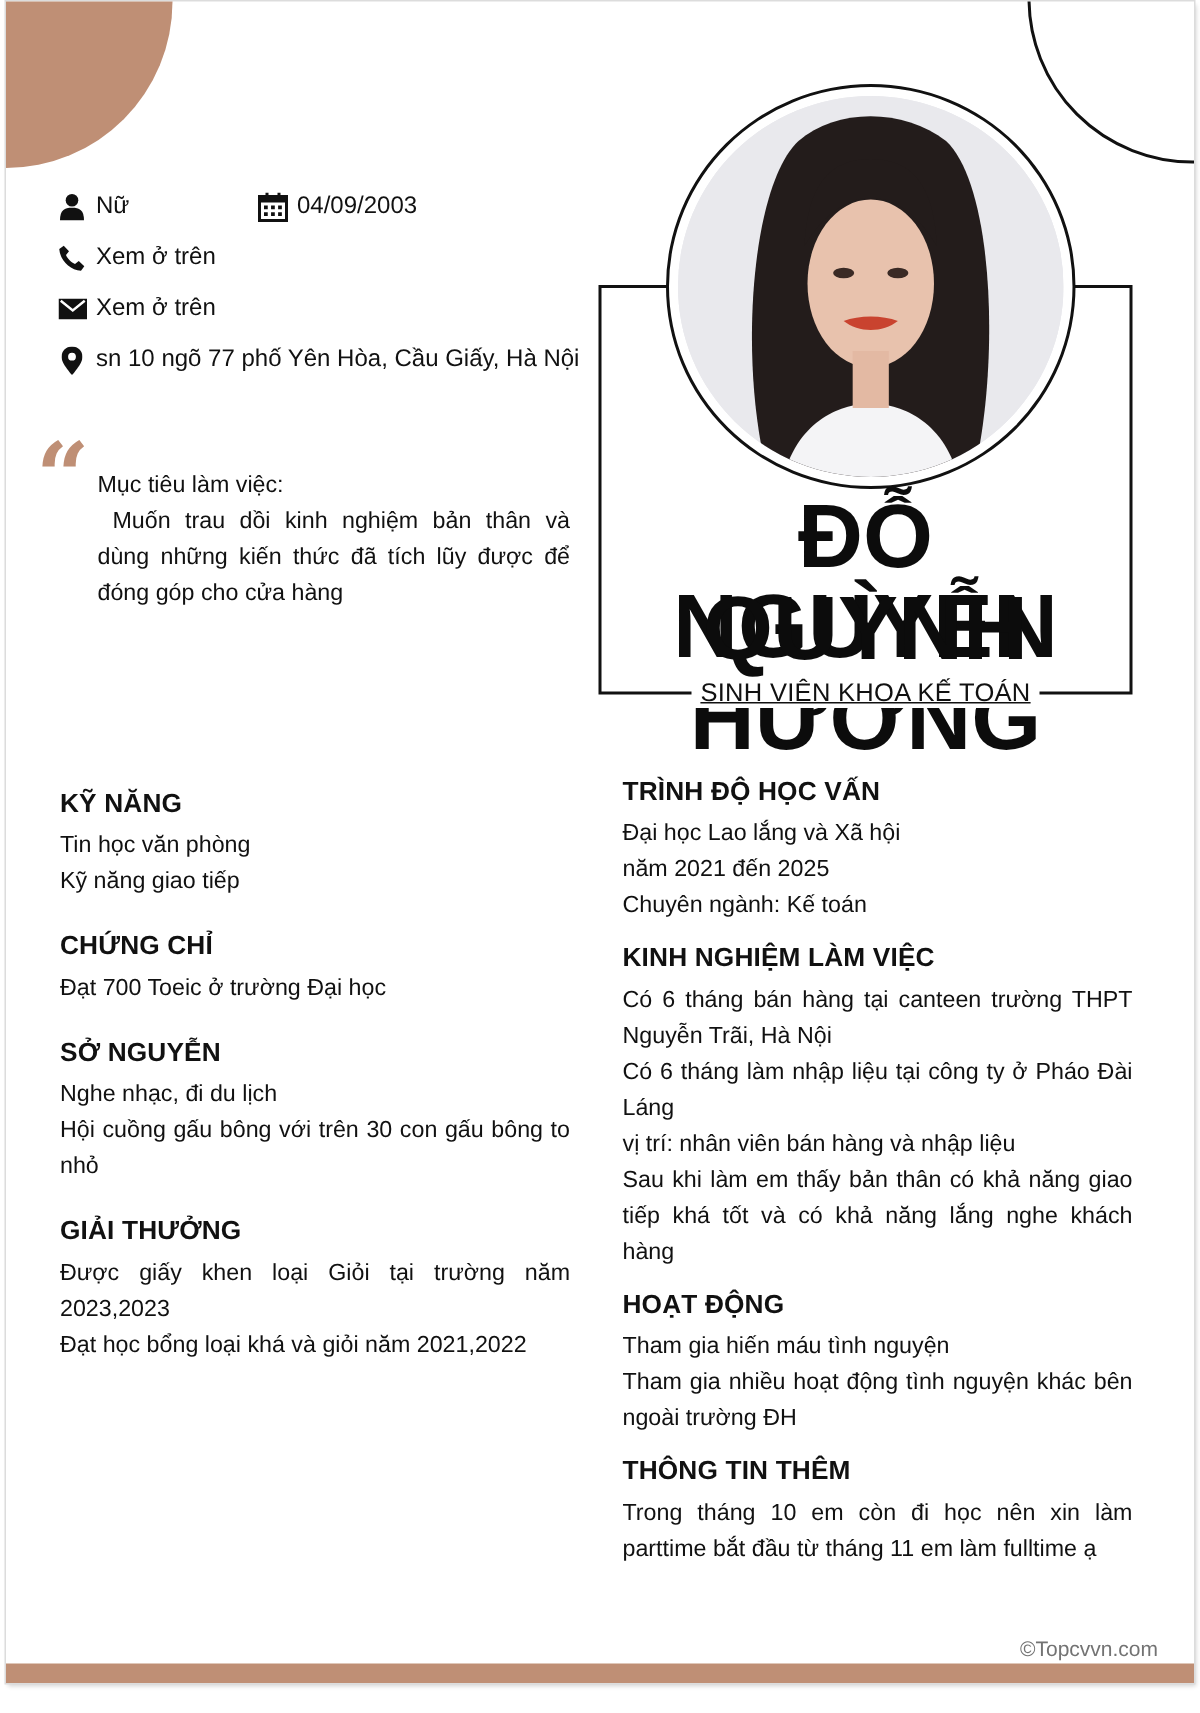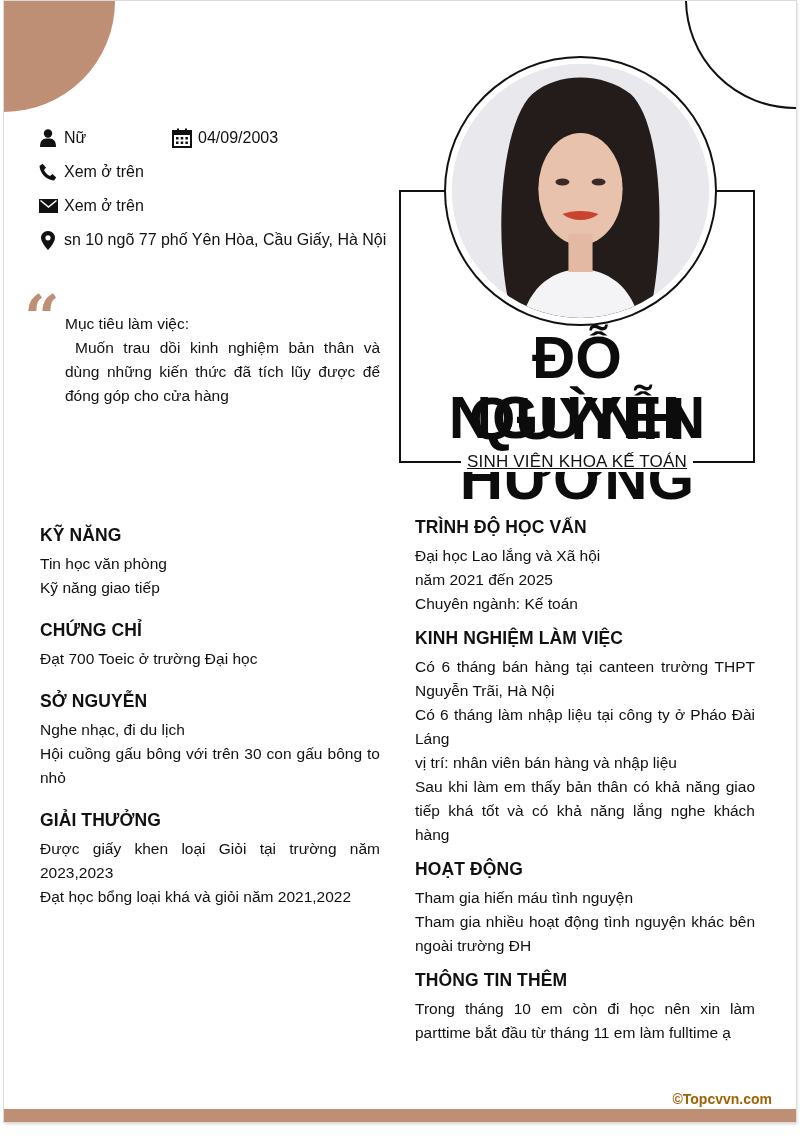--- a/index.html
+++ b/index.html
@@ -4,21 +4,21 @@
 <style>
   html, body { margin:0; padding:0; }
   body { width:800px; height:1142px; background:#ffffff; position:relative; overflow:hidden;
          font-family:"Liberation Sans", "DejaVu Sans", sans-serif; color:#111; }
   .sheet { position:absolute; left:4px; top:1px; width:792px; height:1121px; background:#fff;
            box-shadow:0 0 0 1px #dcdcdc, 1px 2px 3px rgba(0,0,0,0.18); overflow:hidden; }
   .deco-tl { position:absolute; left:-111px; top:-111px; width:222px; height:222px; border-radius:50%; }
   .deco-tr { position:absolute; left:681px; top:-112px; width:220px; height:220px; border-radius:50%;
              border:2px solid #111; box-sizing:border-box; }
   .bottom-bar { position:absolute; left:0; bottom:0; width:100%; height:13px; }
-  .footer { position:absolute; right:24px; bottom:15px; font-size:14px; color:#a16207;font-weight:bold; }
+  .footer { position:absolute; right:24px; bottom:15px; font-size:14px; color:#737373; }
   .crow { position:absolute; display:flex; align-items:center; white-space:nowrap; }
   .crow .ic { width:20px; height:20px; display:inline-flex; align-items:center; justify-content:center; margin-right:6px; }
   .crow .ic svg { display:block; }
 
   .quote-mark { position:absolute; left:20px; top:286px; font-family:"DejaVu Serif", serif; font-size:62px;
                 font-weight:bold; line-height:1; letter-spacing:-4px; }
   .objective { position:absolute; left:65px; top:312px; width:315px; font-size:15.5px; line-height:24px; }
   .objective .body { text-align:justify; text-indent:10px; }
 
   .frame { position:absolute; left:395px; top:189px; width:356px; height:273px;

